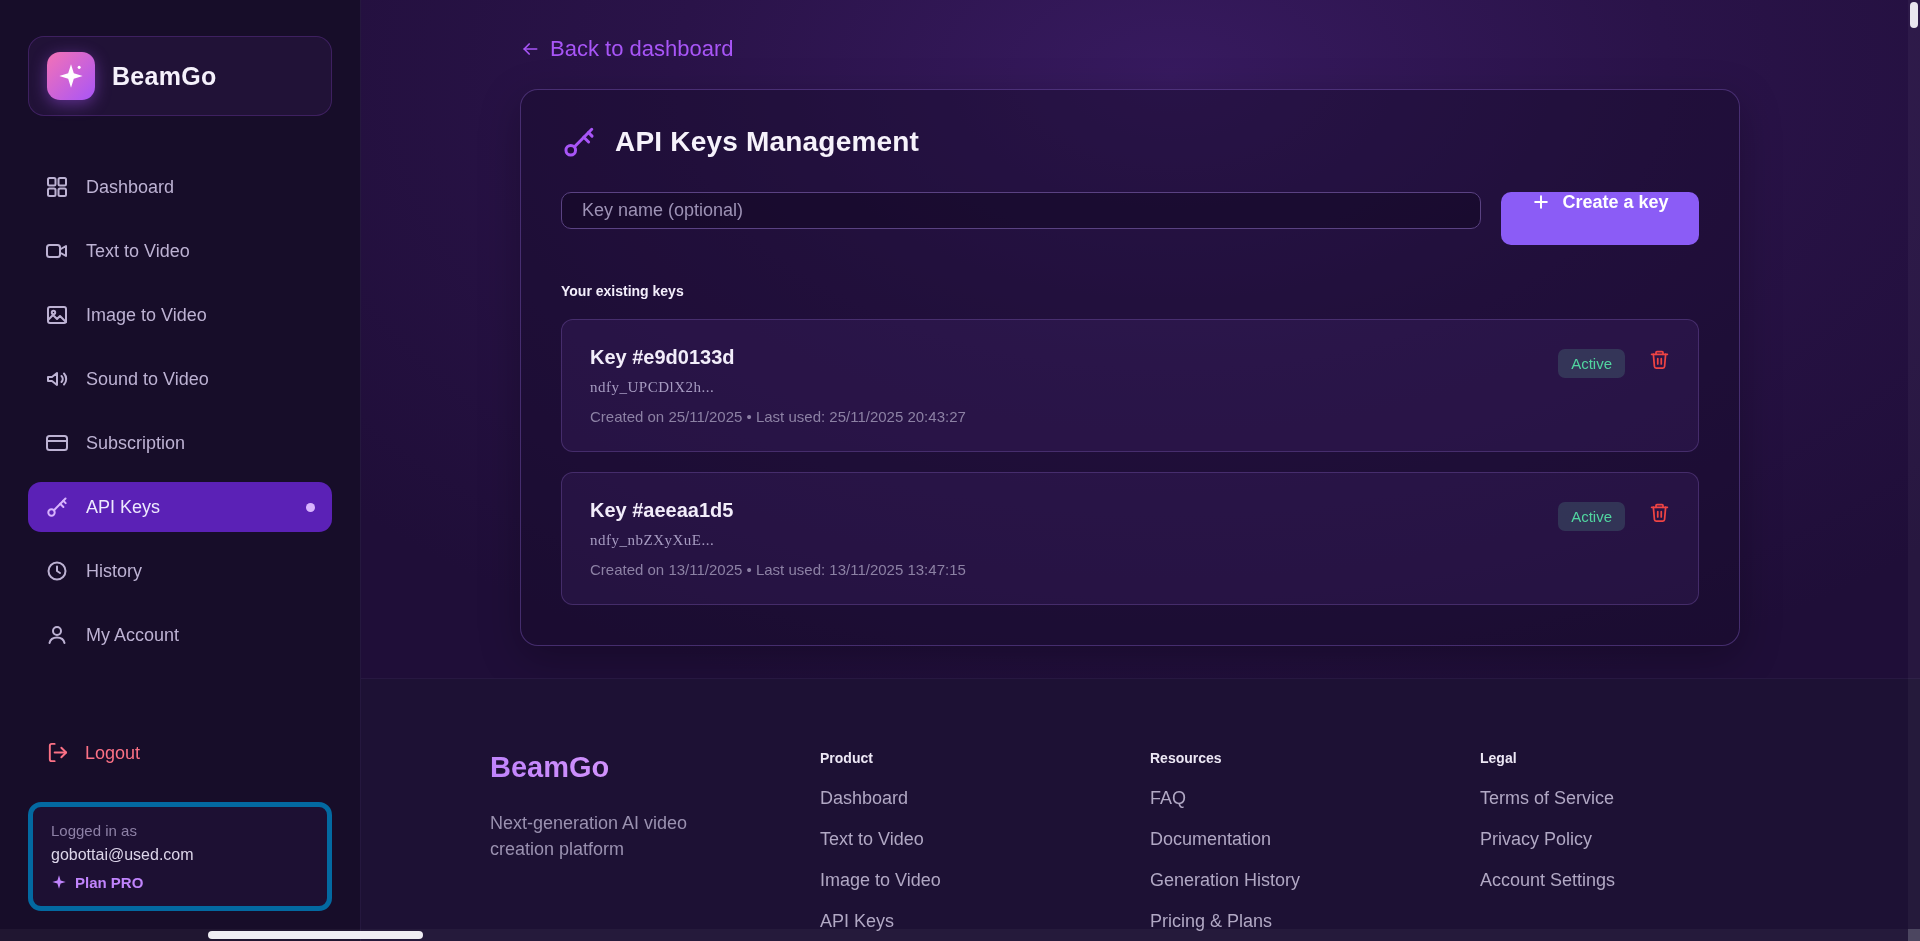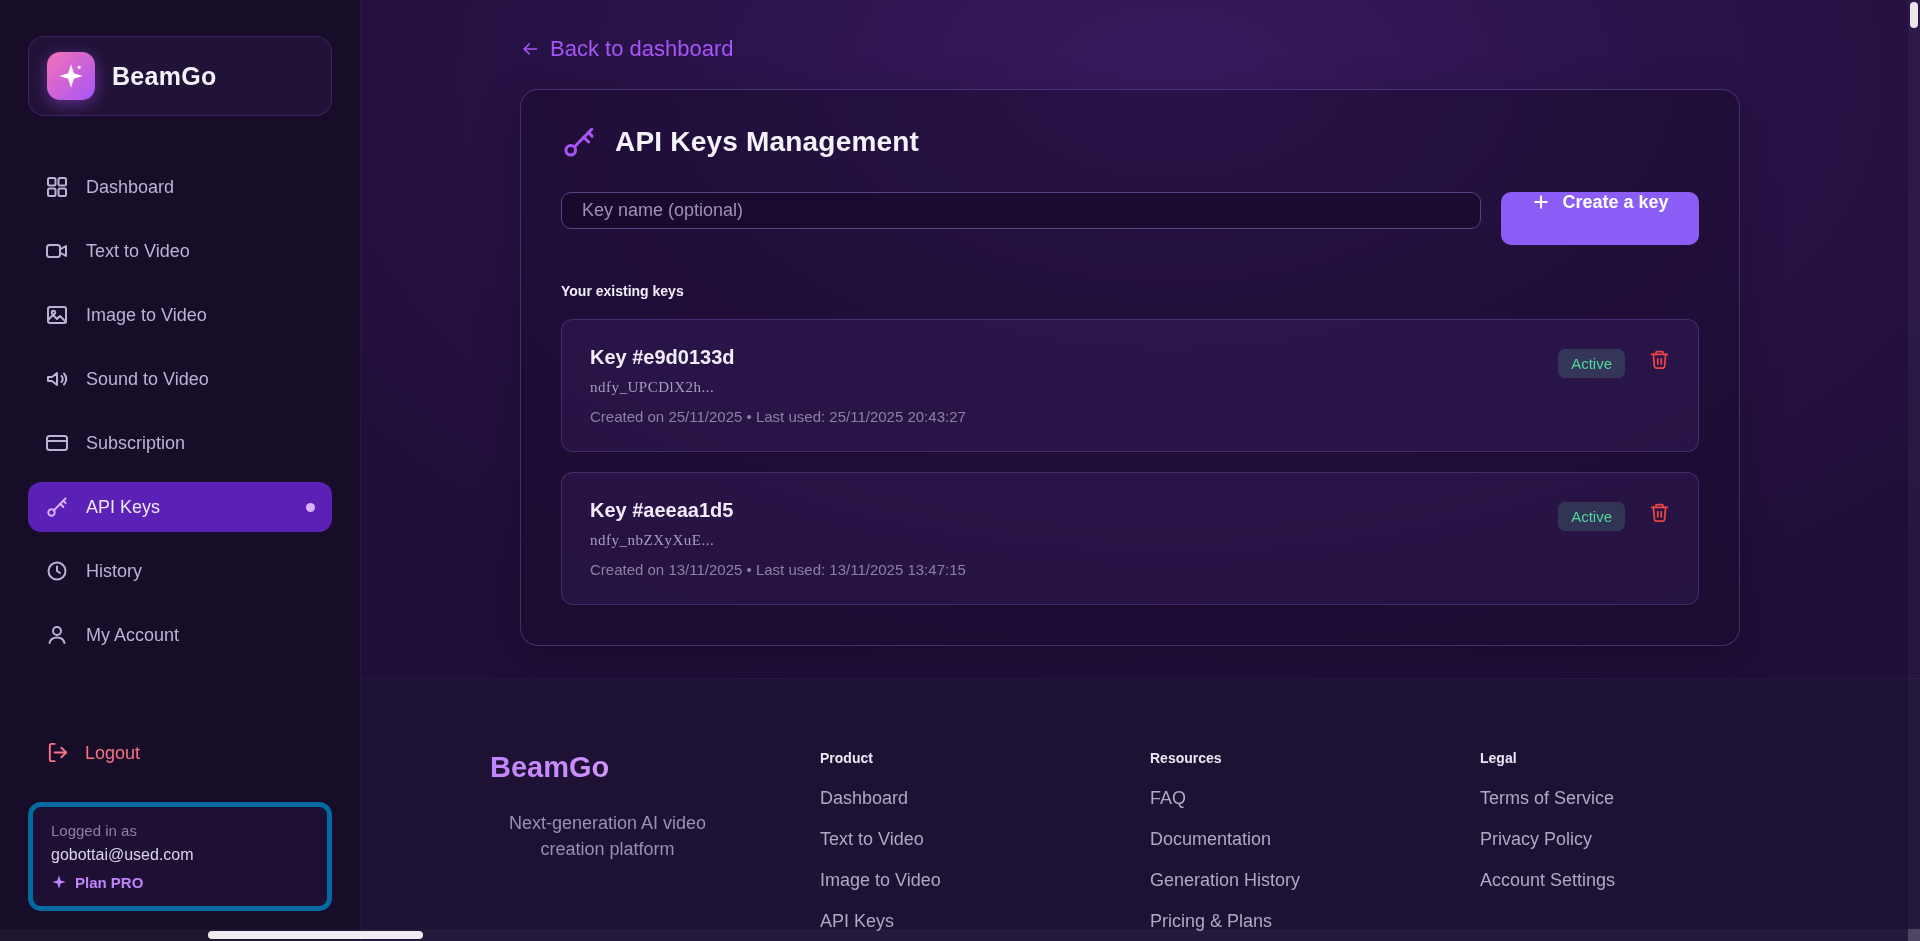--- a/index.html
+++ b/index.html
@@ -105,21 +105,21 @@
   .site-footer {
     flex:1; background:#1d1134; border-top:1px solid rgba(130,90,190,0.10);
     padding:72px 0 0 129px;
     display:grid; grid-template-columns:330px 330px 330px auto; align-content:start;
   }
   .f-brand {
     font-size:29px; font-weight:bold;
     background:linear-gradient(90deg,#c084fc,#f0abfc);
     -webkit-background-clip:text; background-clip:text; color:transparent;
   }
-  .f-tagline { margin-top:26px; font-size:18px; color:#9a91b0; max-width:235px; line-height:1.45;text-align:center; }
+  .f-tagline { margin-top:26px; font-size:18px; color:#9a91b0; max-width:235px; line-height:1.45; }
   .f-title { font-size:14px; font-weight:bold; color:#ece7f4; margin-bottom:24px; line-height:1; }
   .f-link { display:block; font-size:18px; line-height:1; color:#b1a8c4; margin-bottom:23px; text-decoration:none; cursor:pointer; }
 
   
   .v-scrollbar { position:absolute; top:0; right:0; width:12px; height:929px; background:rgba(255,255,255,0.04); }
   .v-thumb { position:absolute; top:2px; right:2px; width:8px; height:26px; border-radius:4px; background:#e9e6ef; }
   .h-scrollbar { position:absolute; left:0; bottom:0; height:12px; width:1908px; background:rgba(255,255,255,0.04); }
   .h-thumb { position:absolute; top:2px; left:208px; width:215px; height:8px; border-radius:4px; background:#efedf3; }
   .scroll-corner { position:absolute; right:0; bottom:0; width:12px; height:12px; background:#4c4660; }
 </style>

